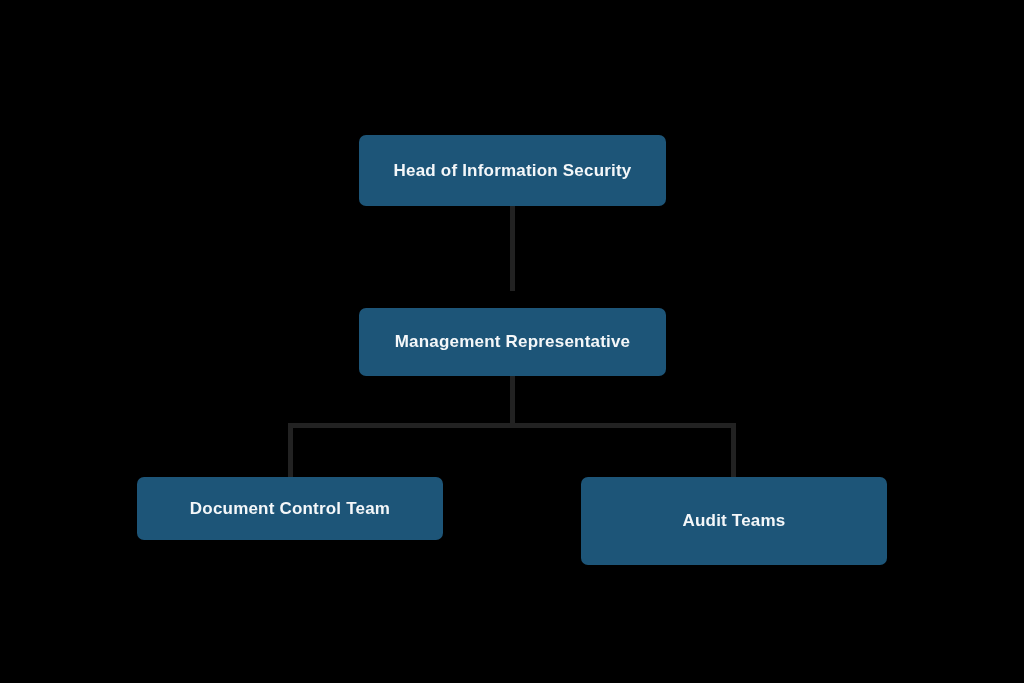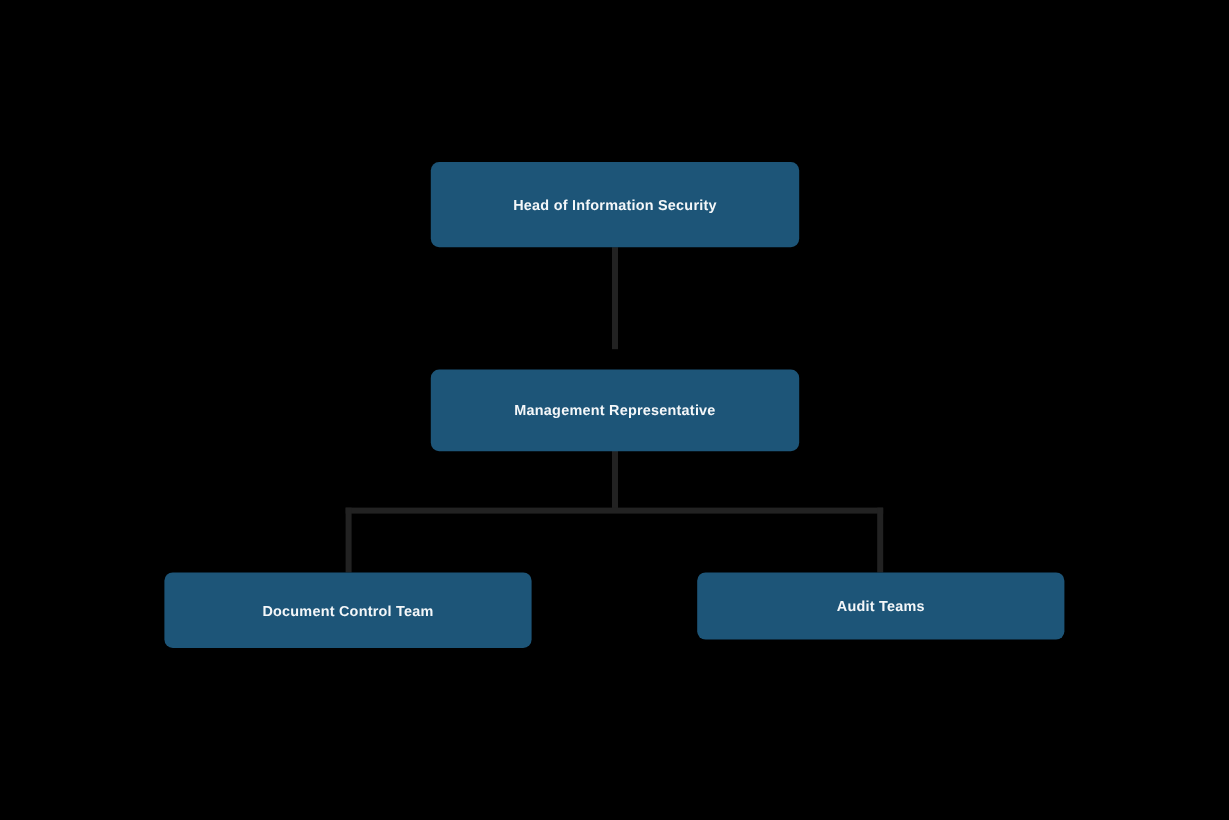--- a/index.html
+++ b/index.html
@@ -19,35 +19,35 @@
     position: absolute;
     background: var(--node-fill, #1d5578);
     border-radius: 7px;
     display: flex;
     align-items: center;
     justify-content: center;
     box-sizing: border-box;
   }
   .org-node .node-label {
     color: var(--node-text, #f4f7f9);
-    font-size: 12px;
+    font-size: 17px;
     font-weight: 700;
     letter-spacing: 0.2px;
     text-align: center;
     white-space: nowrap;
   }
   .connector {
     position: absolute;
     background: var(--connector, #222222);
   }
   
   #node-head  { left: 359px; top: 135px; width: 307px; height: 71px; }
   #node-mgmt  { left: 359px; top: 308px; width: 307px; height: 68px; }
   #node-doc   { left: 137px; top: 477px; width: 306px; height: 63px; }
-  #node-audit { left: 581px; top: 477px; width: 306px; height: 56px; }
+  #node-audit { left: 581px; top: 477px; width: 306px; height: 88px; }
   
   #conn-head-mgmt   { left: 510px; top: 206px; width: 5px;   height: 85px; }
   #conn-mgmt-stem   { left: 510px; top: 358px; width: 5px;   height: 67px; }
   #conn-horizontal  { left: 288px; top: 423px; width: 448px; height: 5px;  }
   #conn-drop-left   { left: 288px; top: 423px; width: 5px;   height: 54px; }
   #conn-drop-right  { left: 731px; top: 423px; width: 5px;   height: 54px; }
 </style>
 </head>
 <body>
 

